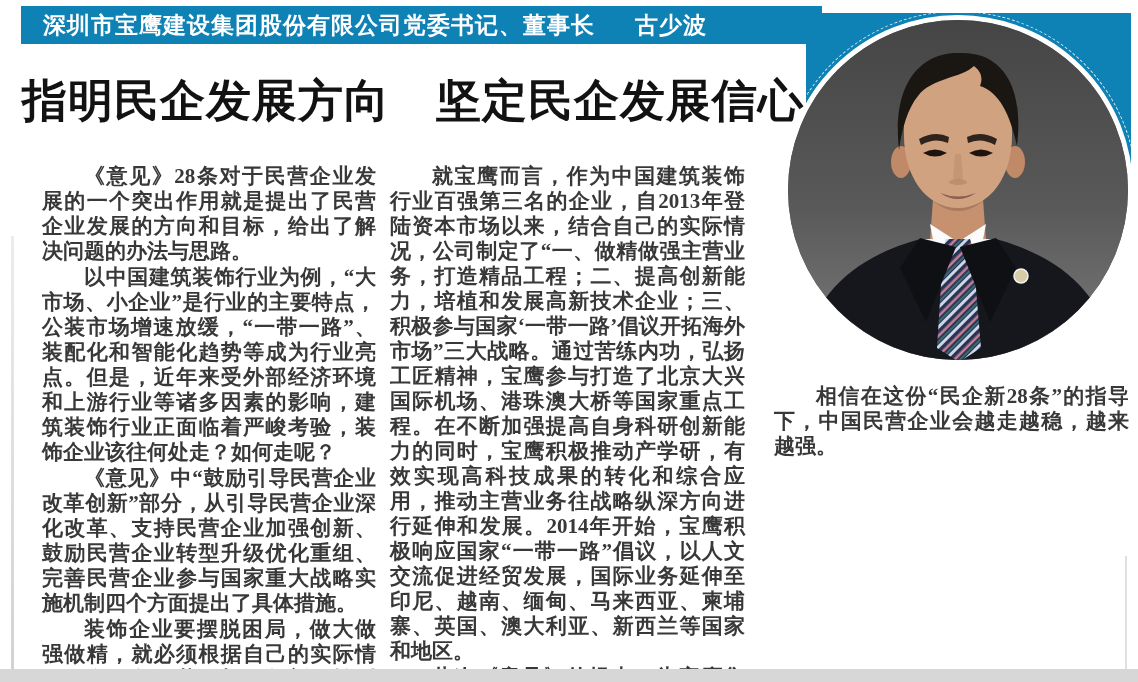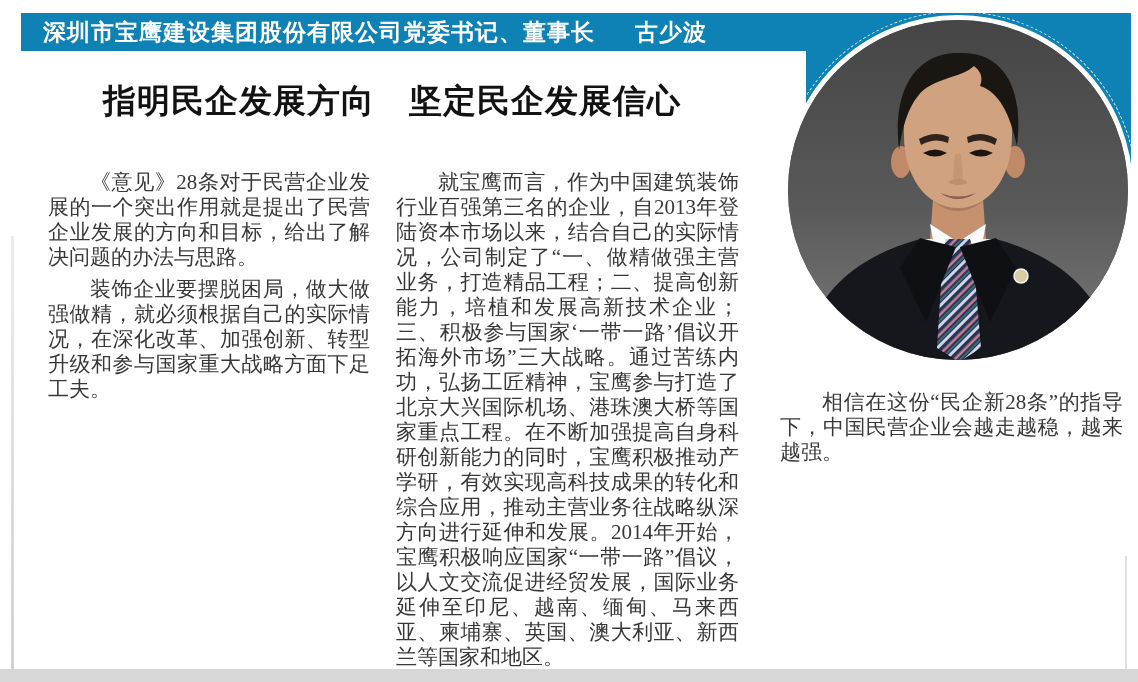--- a/index.html
+++ b/index.html
@@ -7,21 +7,21 @@
     --bottom-band:#d7d7d7;
     --body-text:#383838;
   }
   html,body{margin:0;padding:0;background:#ffffff;}
   .page{
     position:relative;width:1138px;height:682px;background:#ffffff;
     overflow:hidden;
     font-family:"Liberation Serif","DejaVu Serif",serif;
   }
   .banner{
-    position:absolute;left:21px;top:13px;width:801px;height:38px;
+    position:absolute;left:21px;top:6px;width:801px;height:38px;
     background:var(--banner-blue);
     display:flex;align-items:center;
     padding:0 0 0 22px;box-sizing:border-box;
     font-family:"Liberation Sans","DejaVu Sans",sans-serif;
     font-weight:700;font-size:23px;color:#ffffff;letter-spacing:1px;
     white-space:nowrap;
   }
   .banner-name{margin-left:40px;}
   .photo-bg{
     position:absolute;left:806px;top:13px;width:325px;height:174px;
@@ -33,28 +33,28 @@
     box-sizing:border-box;
   }
   .avatar{
     position:absolute;left:783px;top:15px;width:350px;height:350px;
     border-radius:50%;border:5px solid #ffffff;box-sizing:border-box;
     overflow:hidden;background:#585858;
   }
   .avatar svg{display:block;width:100%;height:100%;}
   .headline{
     position:absolute;left:22px;top:74px;width:740px;margin:0;
-    text-align:center;font-size:33px;line-height:54px;font-weight:700;
+    text-align:center;font-size:45px;line-height:54px;font-weight:700;
     color:#121212;letter-spacing:1px;white-space:nowrap;
   }
   .col{
     position:absolute;top:163px;font-size:21px;line-height:25px;
     color:var(--body-text);text-align:justify;
   }
-  .col p{margin:7px;text-indent:2em;}
+  .col p{margin:1px;text-indent:2em;font-weight:bold;}
   .col p.cont{text-indent:0;}
   .col1{left:41px;width:336px;}
   .col2{left:389px;width:357px;}
   .col3{left:773px;top:383px;width:357px;}
   .edge-left{position:absolute;left:11px;top:236px;width:3px;height:434px;
     background:linear-gradient(180deg,#ececec,#d2d2d2);}
   .edge-right{position:absolute;left:1125px;top:556px;width:2px;height:114px;background:#e0e0e0;}
   .bottom-band{position:absolute;left:0;top:669px;width:1138px;height:13px;background:var(--bottom-band);}
 </style>
 </head>
@@ -121,20 +121,22 @@
       <ellipse cx="170" cy="162" rx="9" ry="3" fill="#b07f5d" opacity="0.55"></ellipse>
 
       <path d="M152,173 Q170,180 188,173 Q170,185 152,173 Z" fill="#8e5f4e"></path>
     </svg>
   </div>
 
   <h1 class="headline">指明民企发展方向　坚定民企发展信心</h1>
 
   <div class="col col1">
     <p>《意见》28条对于民营企业发展的一个突出作用就是提出了民营企业发展的方向和目标，给出了解决问题的办法与思路。</p>
+    <p>以中国建筑装饰行业为例，“大市场、小企业”是行业的主要特点，公装市场增速放缓，“一带一路”、装配化和智能化趋势等成为行业亮点。但是，近年来受外部经济环境和上游行业等诸多因素的影响，建筑装饰行业正面临着严峻考验，装饰企业该往何处走？如何走呢？</p>
+    <p>《意见》中“鼓励引导民营企业改革创新”部分，从引导民营企业深化改革、支持民营企业加强创新、鼓励民营企业转型升级优化重组、完善民营企业参与国家重大战略实施机制四个方面提出了具体措施。</p>
     <p>装饰企业要摆脱困局，做大做强做精，就必须根据自己的实际情况，在深化改革、加强创新、转型升级和参与国家重大战略方面下足工夫。</p>
   </div>
 
   <div class="col col2">
     <p>就宝鹰而言，作为中国建筑装饰行业百强第三名的企业，自2013年登陆资本市场以来，结合自己的实际情况，公司制定了“一、做精做强主营业务，打造精品工程；二、提高创新能力，培植和发展高新技术企业；三、积极参与国家‘一带一路’倡议开拓海外市场”三大战略。通过苦练内功，弘扬工匠精神，宝鹰参与打造了北京大兴国际机场、港珠澳大桥等国家重点工程。在不断加强提高自身科研创新能力的同时，宝鹰积极推动产学研，有效实现高科技成果的转化和综合应用，推动主营业务往战略纵深方向进行延伸和发展。2014年开始，宝鹰积极响应国家“一带一路”倡议，以人文交流促进经贸发展，国际业务延伸至印尼、越南、缅甸、马来西亚、柬埔寨、英国、澳大利亚、新西兰等国家和地区。</p>
     <p>此次《意见》的提出，为宝鹰集团坚定贯彻既定的公司发展战略路线注入新的活力，增强了企业发展的决心和信心，同时也为宝</p>
   </div>
 
   <div class="col col3">
     <p>相信在这份“民企新28条”的指导下，中国民营企业会越走越稳，越来越强。</p>

